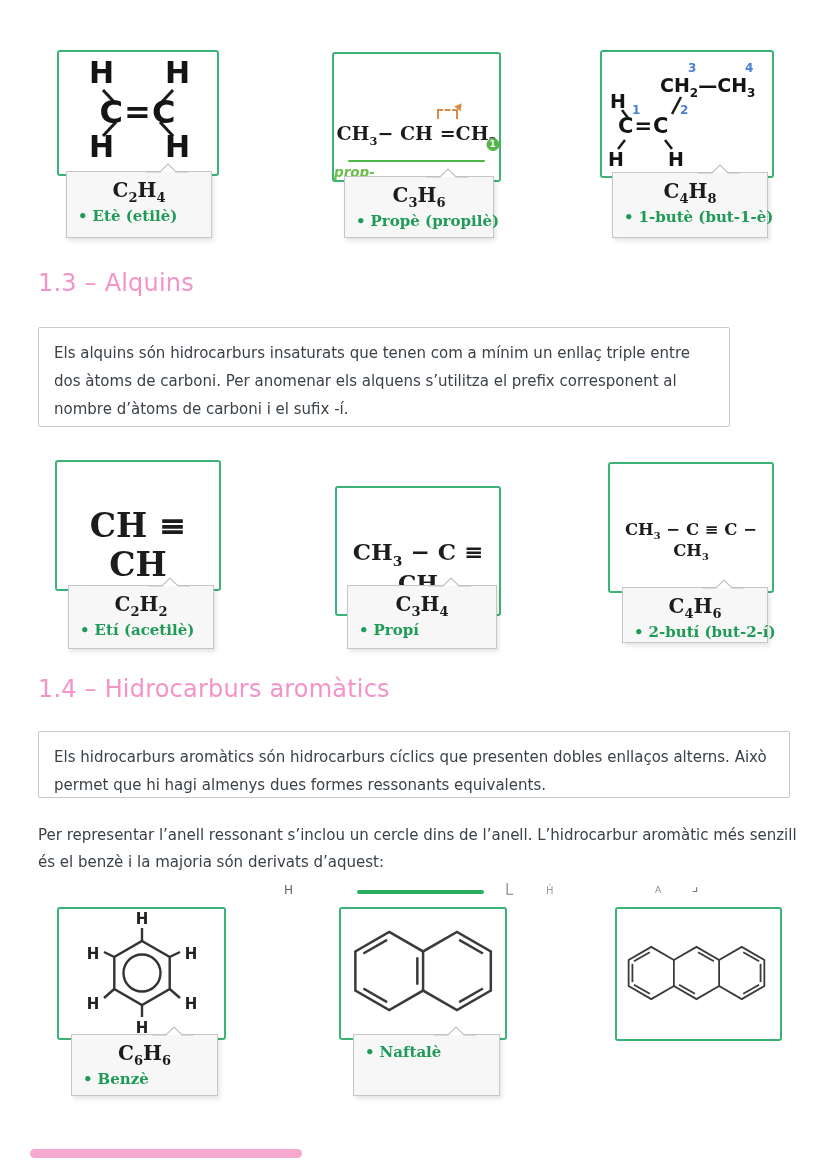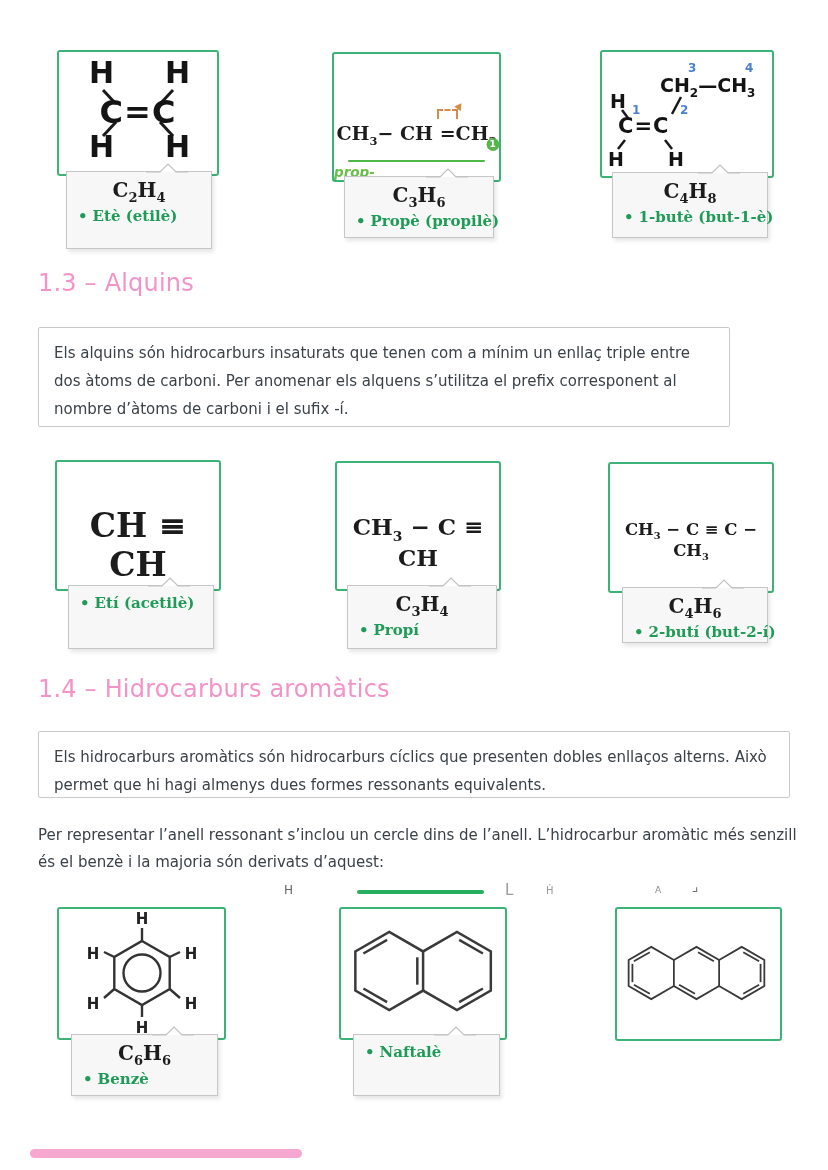--- a/index.html
+++ b/index.html
@@ -57,21 +57,21 @@
       <line x1="114" y1="38" x2="101" y2="52" stroke="#1a1a1a" stroke-width="3"></line>
       <line x1="44" y1="84" x2="57" y2="70" stroke="#1a1a1a" stroke-width="3"></line>
       <line x1="114" y1="84" x2="101" y2="70" stroke="#1a1a1a" stroke-width="3"></line>
     </svg>
     <span class="atom" style="left:30px;top:6px">H</span>
     <span class="atom" style="left:106px;top:6px">H</span>
     <span class="cc" style="top:44px">C=C</span>
     <span class="atom" style="left:30px;top:80px">H</span>
     <span class="atom" style="left:106px;top:80px">H</span>
   </div>
-  <div class="lbox" style="left:66px;top:171px;width:146px;height:78px">
+  <div class="lbox" style="left:66px;top:171px;width:146px;height:67px">
     <svg class="notch" width="42" height="10" viewBox="0 0 42 10">
       <path d="M0,9 L14,9 L22,1 L30,9 L42,9" fill="#ffffff" stroke="#c0c0c0" stroke-width="1.2"></path>
     </svg>
     <div class="formula">
       <span>C</span><sub>2</sub><span>H</span><sub>4</sub>
     </div>
     <div class="cname">
       <span class="dot">•</span><span>Etè (etilè)</span>
     </div>
   </div>
@@ -128,26 +128,29 @@
 
   <div class="tbox" style="left:38px;top:327px;width:692px;height:100px">Els alquins són hidrocarburs insaturats que tenen com a mínim un enllaç triple entre dos àtoms de carboni. Per anomenar els alquens s’utilitza el prefix corresponent al nombre d’àtoms de carboni i el sufix -í.</div>
 
   <div class="gbox" style="left:55px;top:460px;width:162px;height:127px">
     <div class="mainline" style="top:44px;font-size:33px">CH ≡ CH</div>
   </div>
   <div class="lbox" style="left:68px;top:585px;width:146px;height:64px">
     <svg class="notch" width="42" height="10" viewBox="0 0 42 10">
       <path d="M0,9 L14,9 L22,1 L30,9 L42,9" fill="#ffffff" stroke="#c0c0c0" stroke-width="1.2"></path>
     </svg>
+    <div class="formula">
+      <span>C</span><sub>2</sub><span>H</span><sub>2</sub>
+    </div>
     <div class="cname">
       <span class="dot">•</span><span>Etí (acetilè)</span>
     </div>
   </div>
 
-  <div class="gbox" style="left:335px;top:461px;width:162px;height:126px">
+  <div class="gbox" style="left:335px;top:486px;width:162px;height:126px">
     <div class="mainline" style="top:50px;font-size:23px">
       <span>CH</span><sub>3</sub><span> − C ≡ CH</span>
     </div>
   </div>
   <div class="lbox" style="left:347px;top:585px;width:150px;height:64px">
     <svg class="notch" width="42" height="10" viewBox="0 0 42 10">
       <path d="M0,9 L14,9 L22,1 L30,9 L42,9" fill="#ffffff" stroke="#c0c0c0" stroke-width="1.2"></path>
     </svg>
     <div class="formula">
       <span>C</span><sub>3</sub><span>H</span><sub>4</sub>

